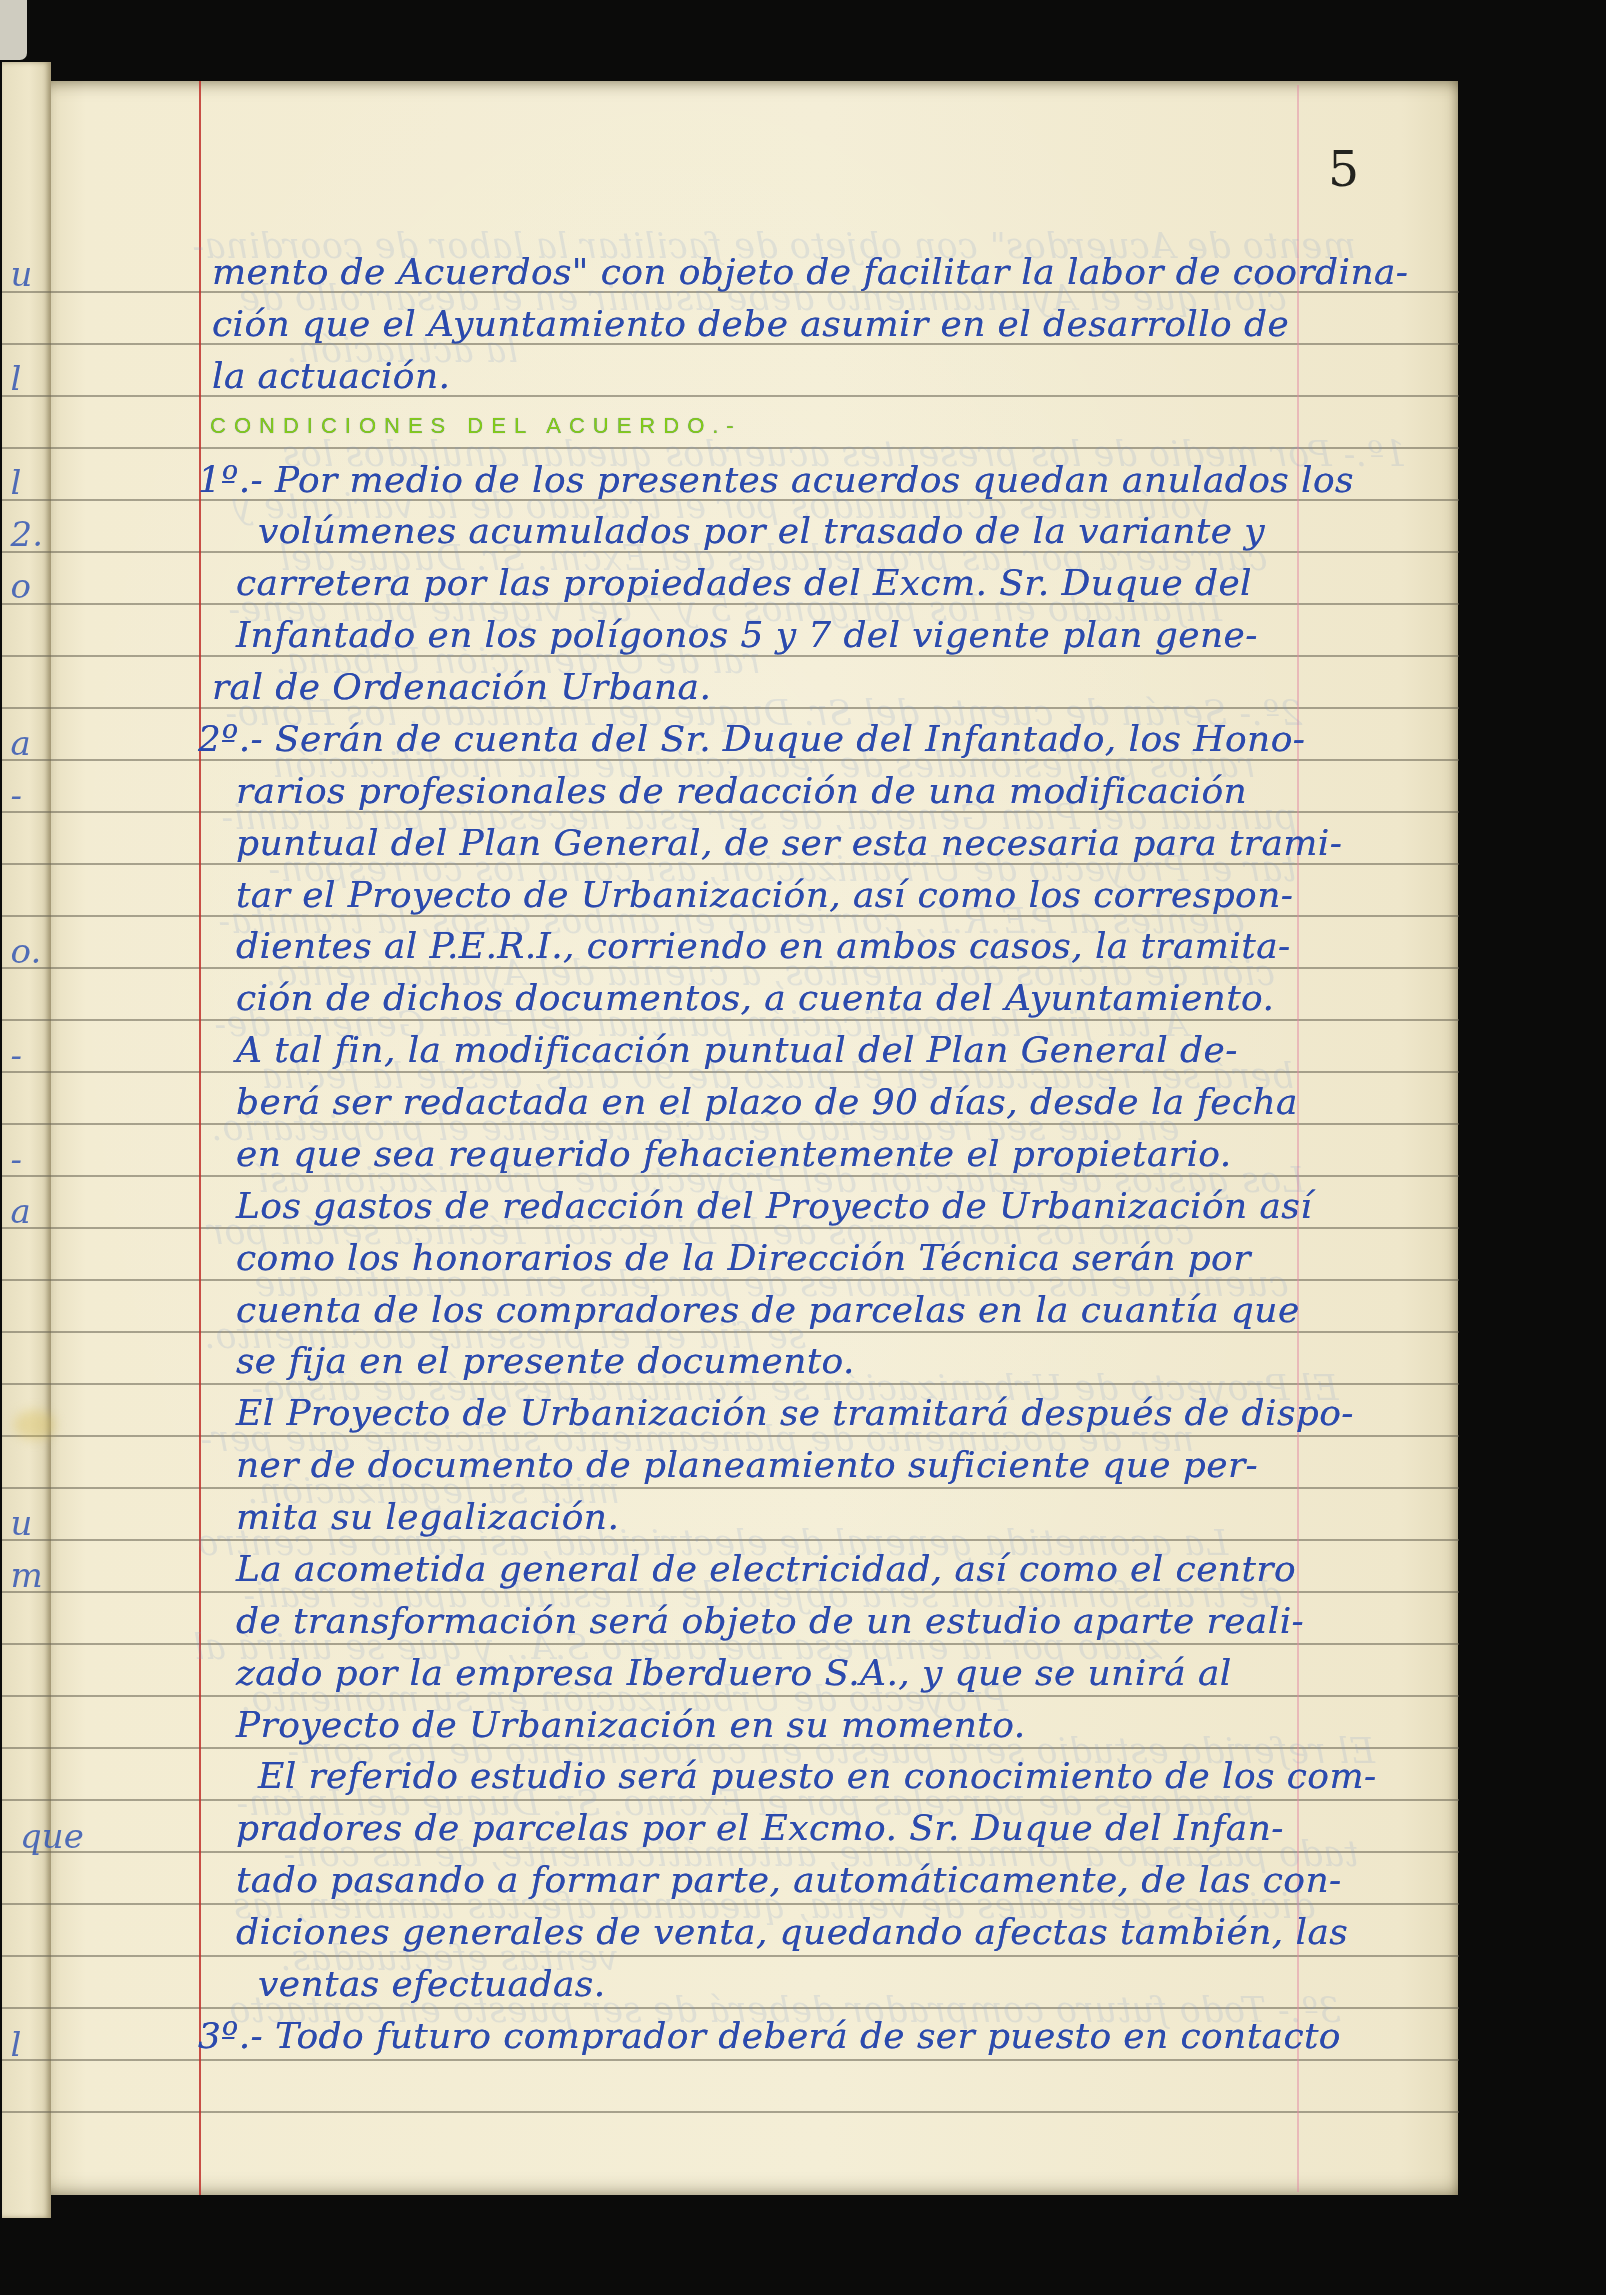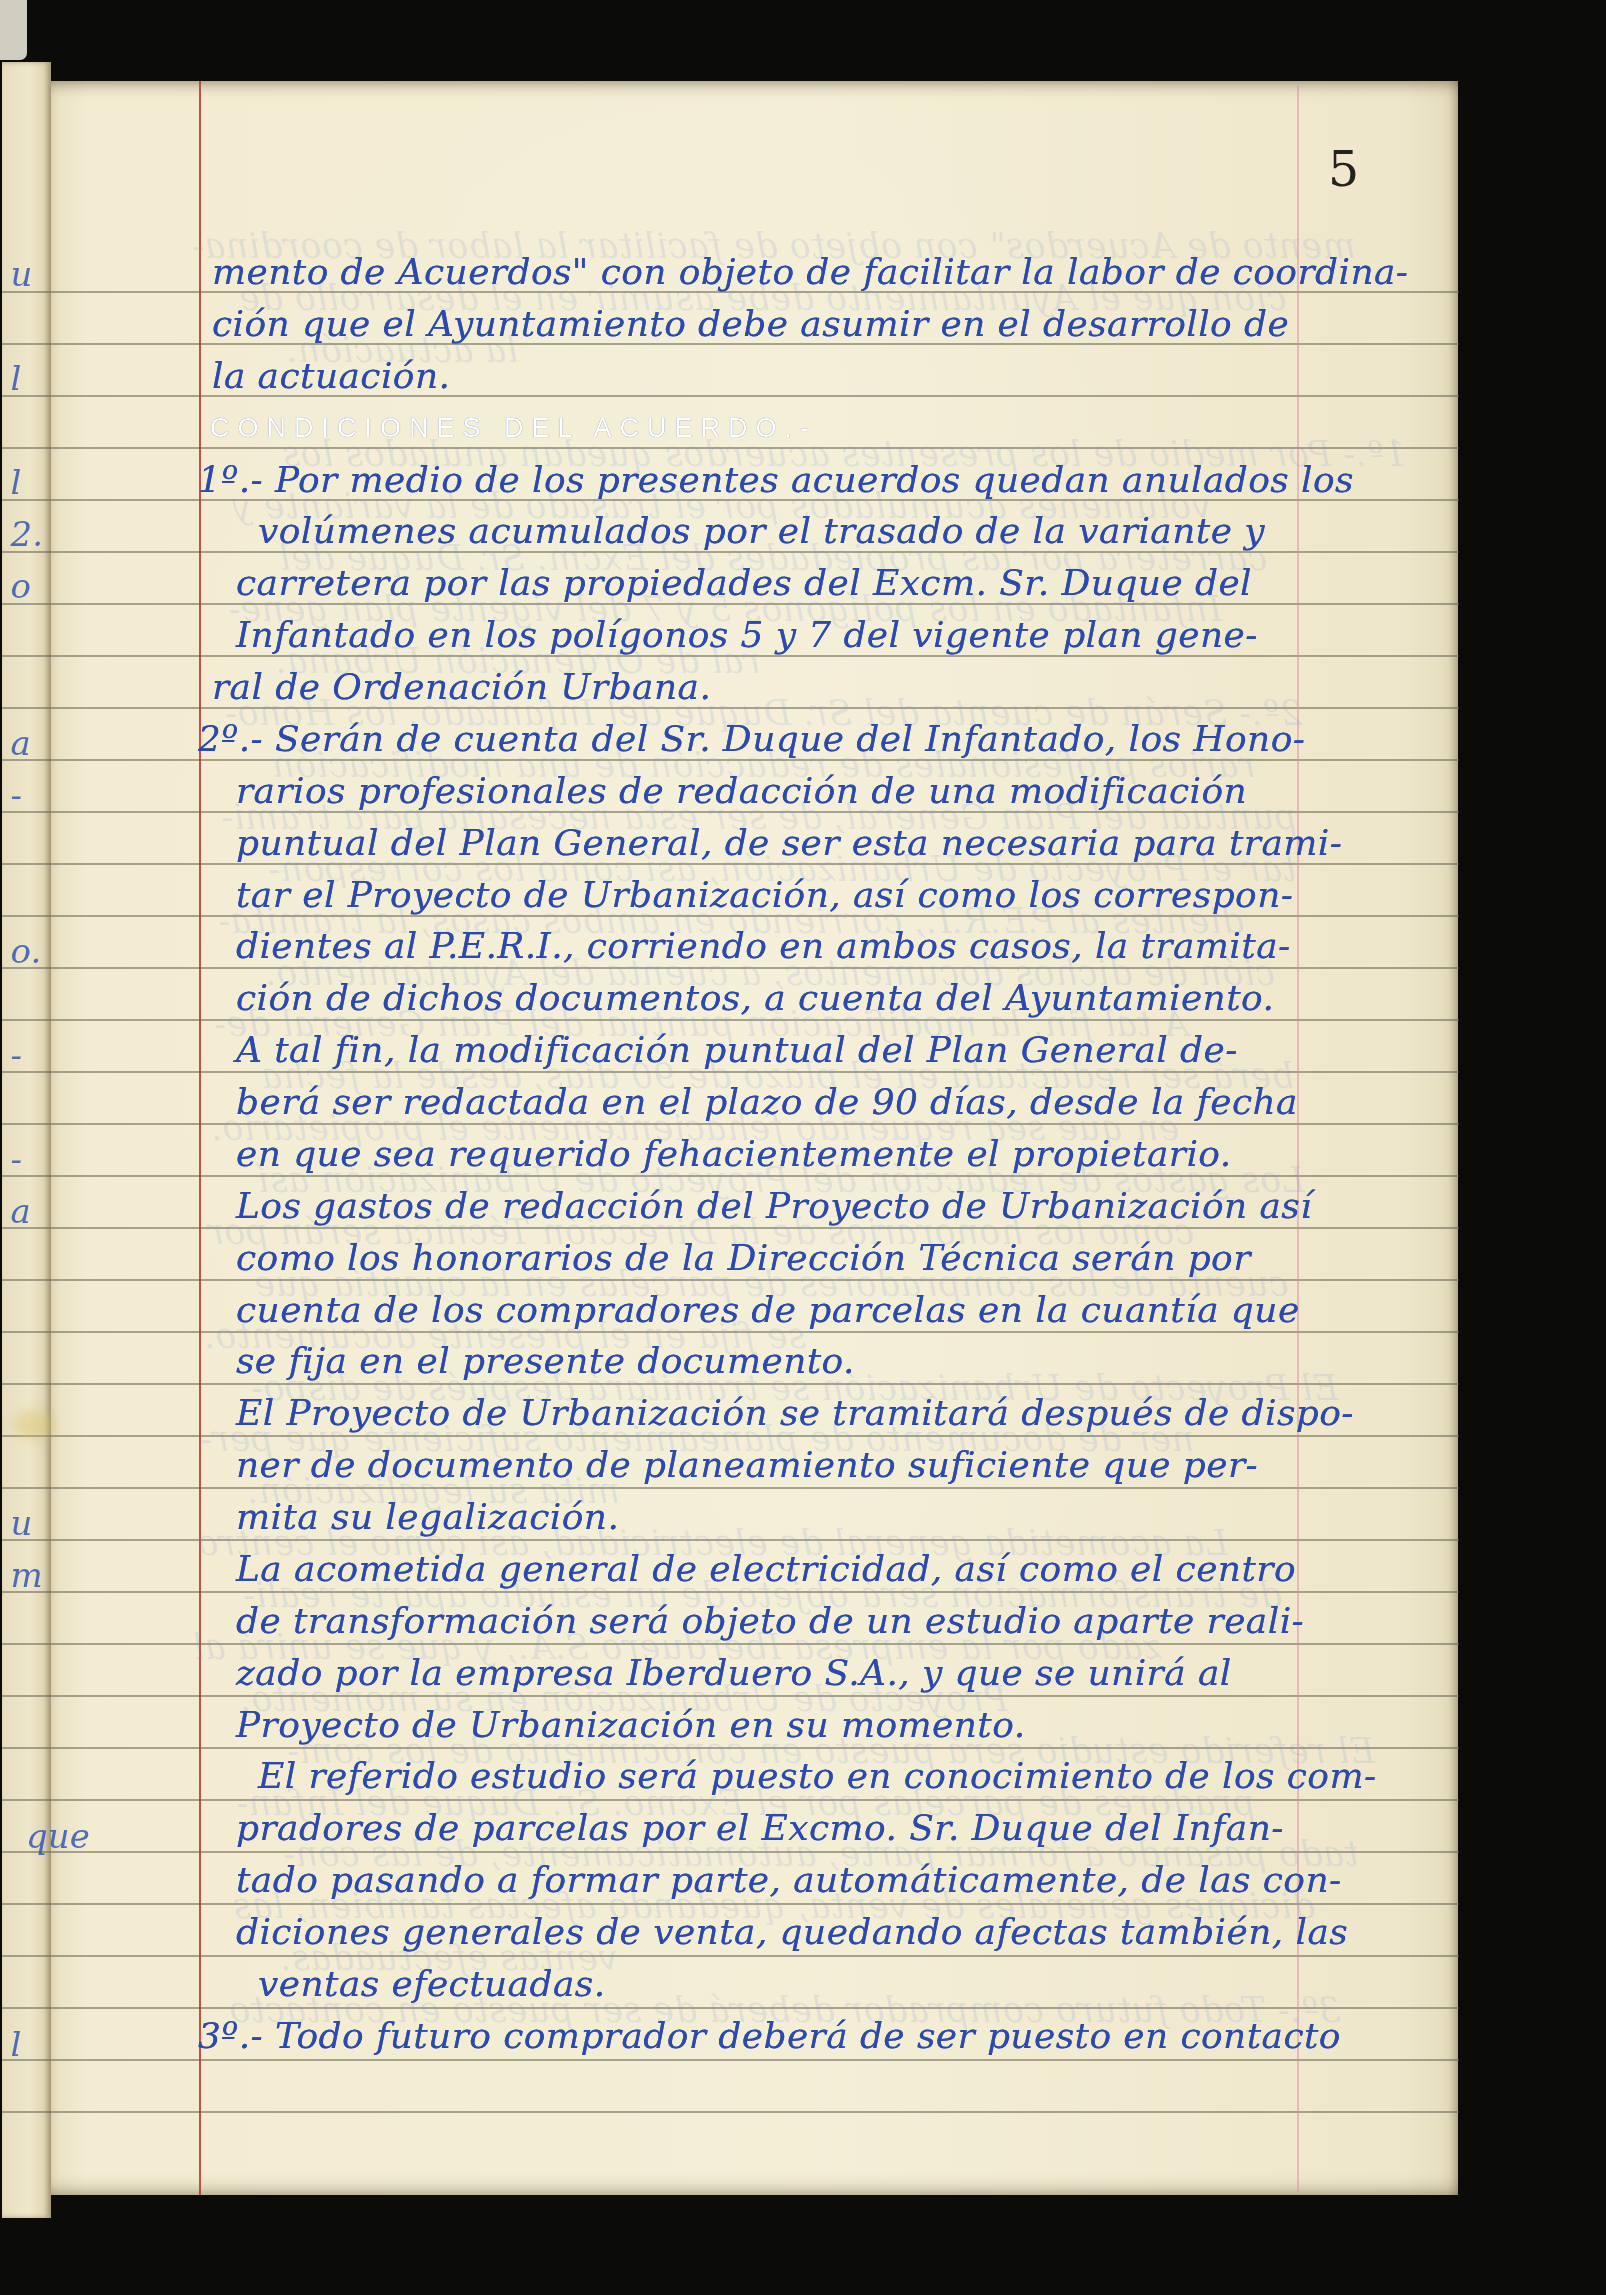--- a/index.html
+++ b/index.html
@@ -59,22 +59,22 @@
     color:#2b4aad;letter-spacing:0.4px;
     text-shadow:0 0 0.6px rgba(43,74,173,.8);
   }
   .ind-flush{left:212px;}
   .ind-head{left:210px;}
   .ind-item{left:198px;}
   .ind-cont{left:236px;}
   .ind-deep{left:258px;}
   .ms-line.ind-head{
     font-family:"Liberation Sans","DejaVu Sans",sans-serif;
-    font-style:normal;font-size:27px;letter-spacing:8px;
-    color:#ffffff;padding-top:5.3px;
+    font-style:normal;font-size:22px;letter-spacing:8px;
+    color:#84cc16;padding-top:5.3px;
     text-shadow:0 0 0.7px rgba(39,71,168,.9);
   }
   .ghost-line{
     position:absolute;white-space:nowrap;
     font-family:"DejaVu Serif","Liberation Serif",serif;
     font-style:italic;font-size:35px;line-height:1;
     color:#7d99cc;opacity:.17;letter-spacing:0.4px;
     transform:scaleX(-1);filter:blur(0.5px);
   }
   .margin-fragment{
@@ -177,16 +177,16 @@
     <div class="margin-fragment" style="top: 514px; left: 10.6px;">2.</div>
     <div class="margin-fragment" style="top: 566px; left: 10.6px;">o</div>
     <div class="margin-fragment" style="top: 723px; left: 10.6px;">a</div>
     <div class="margin-fragment" style="top: 775px; left: 10.6px;">-</div>
     <div class="margin-fragment" style="top: 931px; left: 10.6px;">o.</div>
     <div class="margin-fragment" style="top: 1035px; left: 10.6px;">-</div>
     <div class="margin-fragment" style="top: 1139px; left: 10.6px;">-</div>
     <div class="margin-fragment" style="top: 1191px; left: 10.6px;">a</div>
     <div class="margin-fragment" style="top: 1503px; left: 10.6px;">u</div>
     <div class="margin-fragment" style="top: 1555px; left: 10.6px;">m</div>
-    <div class="margin-fragment" style="top: 1816px; left: 26px;">que</div>
+    <div class="margin-fragment" style="top: 1816px; left: 20px;">que</div>
     <div class="margin-fragment" style="top: 2024px; left: 10.6px;">l</div>
   </div>
 
 
 </body></html>

